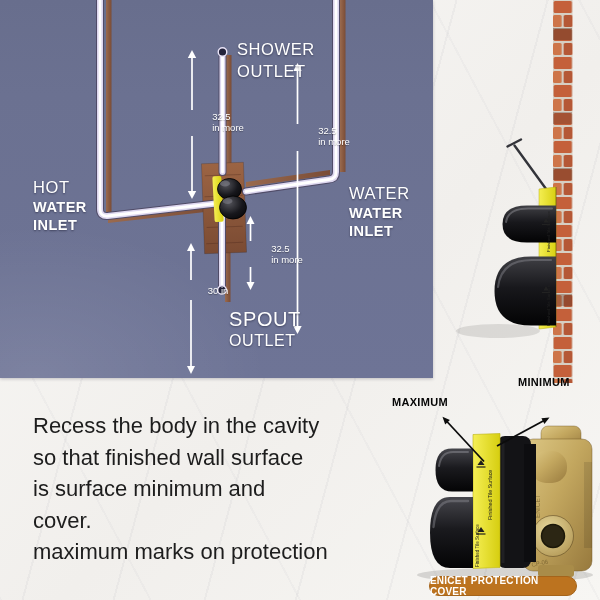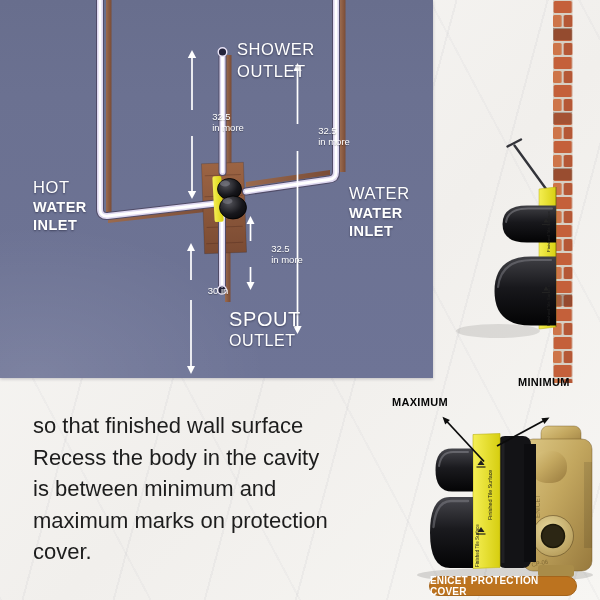--- a/index.html
+++ b/index.html
@@ -285,20 +285,20 @@
       <polygon points="549.5,417.5 544.4,423.9 541.4,418.3" fill="#0c0c0c"></polygon>
     </g>
   </svg>
 
   <div class="mark-label" style="left:392px;top:396px;">MAXIMUM</div>
   <div class="mark-label" style="left:518px;top:376px;">MINIMUM</div>
 
   <div class="badge">ENICET PROTECTION COVER</div>
 
   <div class="instructions">
+    <div>Recess the body in the cavity</div>
     <div>so that finished wall surface</div>
-    <div>Recess the body in the cavity</div>
-    <div>is between minimum and</div>
+    <div>is surface minimum and</div>
+    <div>cover.</div>
     <div>maximum marks on protection</div>
-    <div>cover.</div>
   </div>
 
 </div>
 
 </body></html>

